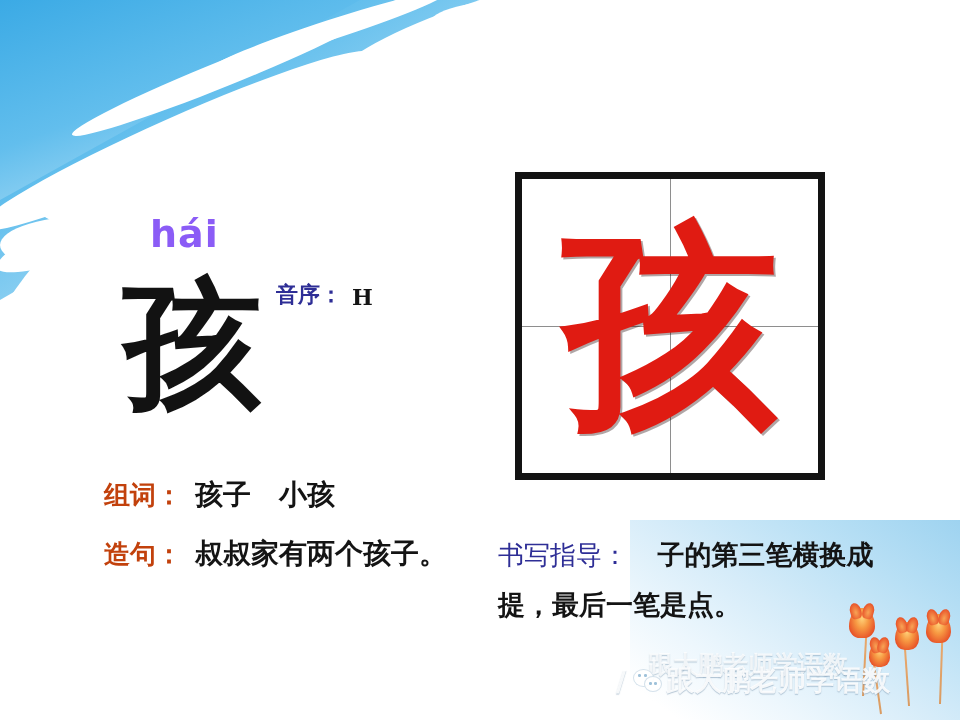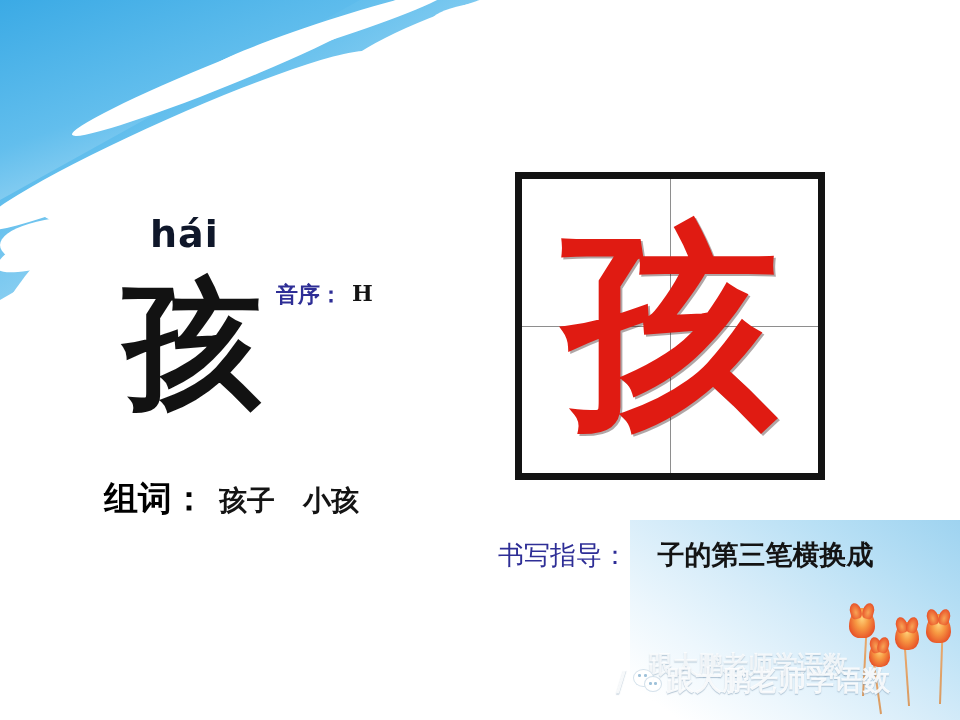--- a/index.html
+++ b/index.html
@@ -89,21 +89,21 @@
   .flower-head::after  { right: 1px; transform: rotate(16deg); }
 
   
   .pinyin {
     position: absolute;
     left: 150px;
     top: 215px;
     font-family: "DejaVu Sans", "Liberation Sans", sans-serif;
     font-size: 38px;
     font-weight: 700;
-    color: #0f172a;
+    color: #8b5cf6;
     letter-spacing: 1px;
     line-height: 1;
   }
 
   
   .big-char {
     position: absolute;
     left: 112px;
     top: 272px;
     width: 160px;
@@ -118,21 +118,21 @@
 
   
   .meta {
     position: absolute;
     left: 276px;
     top: 280px;
     width: 180px;
   }
   .meta-row {
     display: flex;
-    align-items: flex-start;
+    align-items: flex-end;
     justify-content: flex-start;
     margin-bottom: 14px;
     white-space: nowrap;
   }
   .meta-row .m-label {
     font-family: "DejaVu Serif", "Liberation Serif", serif;
     font-size: 22px;
     font-weight: 700;
     color: #2E2E96;
   }
@@ -147,23 +147,23 @@
 
   
   .line-block {
     position: absolute;
     white-space: nowrap;
     font-family: "DejaVu Serif", "Liberation Serif", serif;
   }
   .line-zuci  { left: 104px; top: 476px; }
   .line-zaoju { left: 104px; top: 535px; }
   .line-block .l-label {
-    font-size: 34px;
-    font-weight: 700;
-    color: #000000;
+    font-size: 26px;
+    font-weight: 700;
+    color: #c2410c;
   }
   .line-block .l-value {
     font-size: 28px;
     font-weight: 700;
     color: #141414;
     margin-left: 8px;
   }
 
   
   .grid-box {
@@ -333,32 +333,37 @@
       <span class="m-label">音序：</span>
       <span class="m-value">H</span>
     </div>
   </div>
 
   <div class="line-block line-zuci">
     <span class="l-label">组词：</span>
     <span class="l-value">孩子　小孩</span>
   </div>
 
+  <div class="line-block line-zaoju">
+    <span class="l-label">造句：</span>
+    <span class="l-value">叔叔家有两个孩子。</span>
+  </div>
 
   <div class="grid-box">
     <div class="v-line"></div>
     <div class="h-line"></div>
     <div class="red-char">孩</div>
   </div>
 
   <div class="guide">
     <div class="g-line">
       <span class="g-label">书写指导：</span>
       <span class="g-text">子的第三笔横换成</span>
     </div>
+    <div class="g-line">提，最后一笔是点。</div>
   </div>
 
   <div class="wm-ghost">跟大鹏老师学语数</div>
   <div class="watermark">
     <span class="wm-sep">/</span>
     <span class="wechat-icon">
       <span class="bub-a"></span>
       <span class="bub-b"></span>
       <span class="dot" style="left:5px; top:5px;"></span>
       <span class="dot" style="left:11px; top:5px;"></span>

